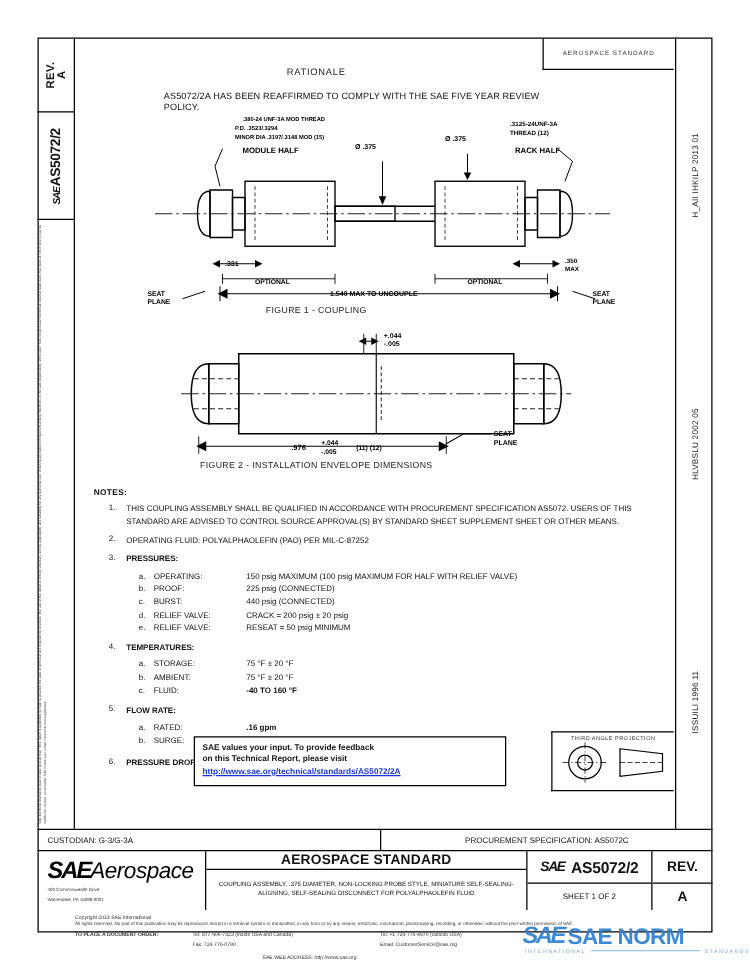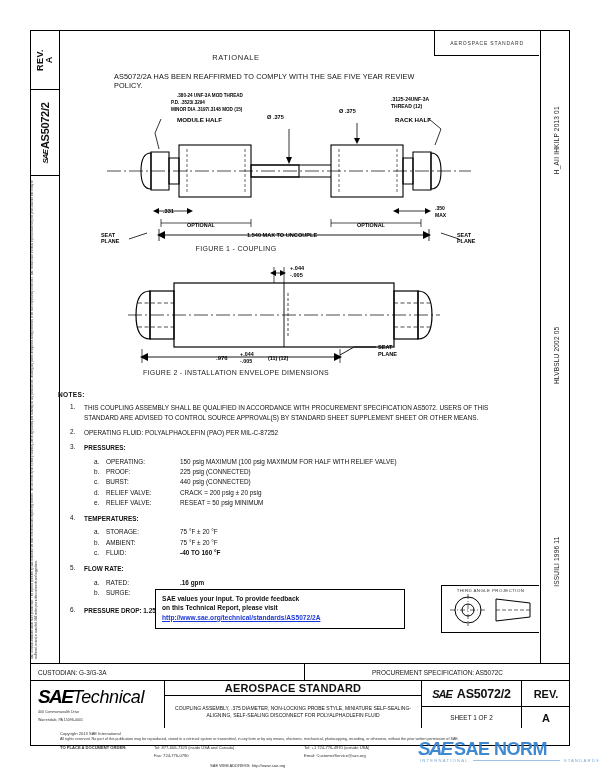--- a/index.html
+++ b/index.html
@@ -30,21 +30,21 @@
   
   .right-strip{position:absolute;left:540px;top:30px;width:30px;height:633px;border-left:1.6px solid #000;box-sizing:border-box;overflow:hidden;}
   .right-strip .vtxt{position:absolute;left:0;top:0;width:633px;height:30px;transform:rotate(-90deg);transform-origin:0 0;translate:0 633px;
       display:flex;align-items:center;justify-content:space-around;font-size:6.5px;color:#222;letter-spacing:.2px;}
 
   
   .tr-box{position:absolute;left:434px;top:31px;width:105px;height:25px;border-bottom:1.6px solid #000;border-left:1.6px solid #000;box-sizing:border-box;
           display:flex;align-items:center;justify-content:center;font-size:5px;letter-spacing:.8px;color:#333;}
 
   
-  .content{position:absolute;left:44px;top:31px;width:384px;height:632px;box-sizing:border-box;}
+  .content{position:absolute;left:61px;top:31px;width:384px;height:632px;box-sizing:border-box;}
 
   .rationale-title{position:absolute;left:0;right:0;top:22px;text-align:center;font-size:7.5px;letter-spacing:.6px;color:#222;}
   .rationale-body{position:absolute;left:34px;top:41px;font-size:7.3px;color:#111;letter-spacing:.1px;margin-left:36px;}
 
   
   .fig1{position:absolute;left:55px;top:58px;width:380px;height:155px;}
   .fig1 svg,.fig2 svg{display:block;}
   .fig1cap{position:absolute;left:0;right:0;top:214px;text-align:center;font-size:7px;letter-spacing:.3px;color:#222;}
 
   
@@ -421,21 +421,21 @@
 
   <div class="cust-band">
     <div class="cust-left">CUSTODIAN: G-3/G-3A</div>
     <div class="cust-right">PROCUREMENT SPECIFICATION: AS5072C</div>
   </div>
 
   <div class="tblock">
     <div class="tb-logo">
       <div class="sae-logo">
         <span class="sae">SAE</span>
-        <span class="aero">Technical</span>
+        <span class="aero">Aerospace</span>
       </div>
       <div class="addr">400 Commonwealth Drive</div>
       <div class="addr">Warrendale, PA 15096-0001</div>
     </div>
 
     <div class="tb-mid">
       <div class="as-hdr">AEROSPACE STANDARD</div>
       <div class="as-desc">COUPLING ASSEMBLY, .375 DIAMETER, NON-LOCKING PROBE STYLE, MINIATURE SELF-SEALING-ALIGNING, SELF-SEALING DISCONNECT FOR POLYALPHAOLEFIN FLUID</div>
     </div>
 

